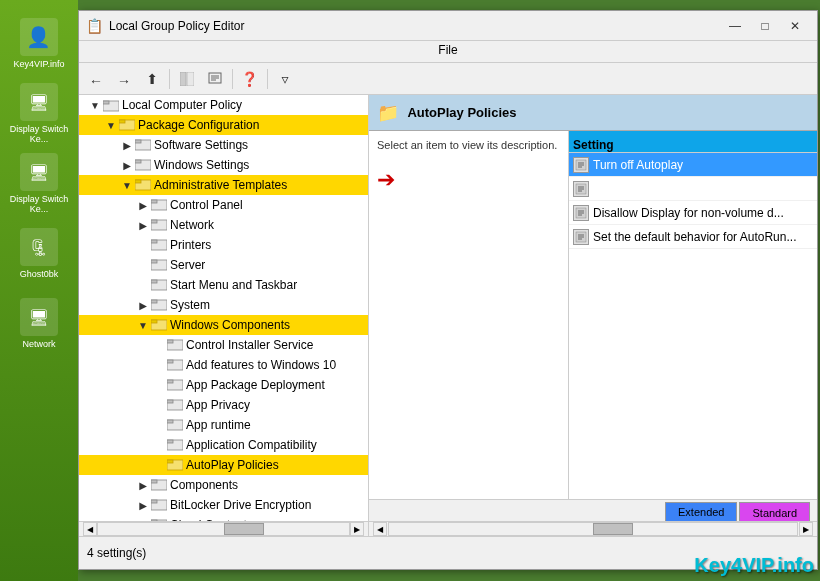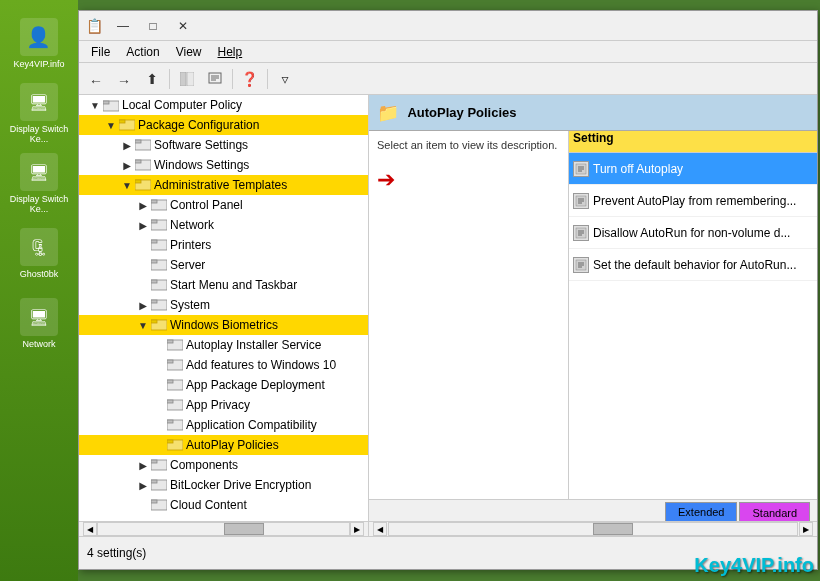--- a/index.html
+++ b/index.html
@@ -109,20 +109,21 @@
     }
 
     
     .menu-bar {
       height: 22px;
       background: #f0f0f0;
       border-bottom: 1px solid #ccc;
       display: flex;
       align-items: center;
       padding: 0 4px;
+      flex-direction: column;
     }
     .menu-item {
       padding: 2px 8px;
       cursor: pointer;
       font-size: 12px;
       color: #000;
     }
     .menu-item.underline { text-decoration: underline; }
 
     
@@ -254,36 +255,36 @@
       color: #333;
     }
 
     .settings-pane {
       flex: 1;
       overflow-y: auto;
     }
 
     .settings-header {
       height: 22px;
-      background: #fde047;
+      background: #0ea5e9;
       border-bottom: 1px solid #ccc;
       display: flex;
-      align-items: flex-start;
+      align-items: flex-end;
       padding: 0 4px;
     }
     .settings-col-label {
       font-size: 12px;
       font-weight: bold;
       color: #000;
     }
 
     .settings-row {
       display: flex;
       align-items: center;
-      height: 32px;
+      height: 24px;
       padding: 0 4px;
       cursor: pointer;
       border-bottom: 1px solid #f0f0f0;
     }
     .settings-row.selected { background: #3399ff; color: white; }
 
     .settings-row-icon {
       width: 16px;
       height: 16px;
       margin-right: 4px;
@@ -448,20 +449,21 @@
   <div class="sidebar-icon">
     <div class="icon-img" style="font-size:16px;">🖥</div>
     <span style="font-size:9px;color:white;text-align:center;line-height:1.1;">Network</span>
   </div>
 </div>
 
 <div class="main-window">
 
   <div class="title-bar">
     <div class="title-bar-icon">📋</div>
+    <span class="title-bar-text">Local Group Policy Editor</span>
     <div class="title-bar-controls">
       <button class="title-btn">—</button>
       <button class="title-btn">□</button>
       <button class="title-btn close">✕</button>
     </div>
   </div>
 
   <div class="menu-bar">
     <div class="menu-item">File</div>
     <div class="menu-item">Action</div>
@@ -620,32 +622,32 @@
       </div>
 
       <div class="tree-item indent-4" style="background:#ffd700;">
         <div class="tree-expand">▼</div>
         <div class="tree-folder-icon">
           <svg width="16" height="14" viewBox="0 0 16 14">
               <rect x="0" y="2" width="16" height="10" fill="#f5e070" stroke="#c8a000" stroke-width="0.8"></rect>
               <rect x="0" y="2" width="6" height="3" fill="#e8c800" stroke="#c8a000" stroke-width="0.8"></rect>
             </svg>
         </div>
-        <span class="tree-label">Windows Biometrics</span>
+        <span class="tree-label">Windows Components</span>
       </div>
 
       <div class="tree-item indent-5">
         <div class="tree-expand">&nbsp;</div>
         <div class="tree-folder-icon">
           <svg width="16" height="14" viewBox="0 0 16 14">
               <rect x="0" y="2" width="16" height="10" fill="#e8e8e8" stroke="#888" stroke-width="0.8"></rect>
               <rect x="0" y="2" width="6" height="3" fill="#c0c0c0" stroke="#888" stroke-width="0.8"></rect>
             </svg>
         </div>
-        <span class="tree-label">Autoplay Installer Service</span>
+        <span class="tree-label">Control Installer Service</span>
       </div>
 
       <div class="tree-item indent-5">
         <div class="tree-expand">&nbsp;</div>
         <div class="tree-folder-icon">
           <svg width="16" height="14" viewBox="0 0 16 14">
               <rect x="0" y="2" width="16" height="10" fill="#e8e8e8" stroke="#888" stroke-width="0.8"></rect>
               <rect x="0" y="2" width="6" height="3" fill="#c0c0c0" stroke="#888" stroke-width="0.8"></rect>
             </svg>
         </div>
@@ -667,20 +669,30 @@
         <div class="tree-expand">&nbsp;</div>
         <div class="tree-folder-icon">
           <svg width="16" height="14" viewBox="0 0 16 14">
               <rect x="0" y="2" width="16" height="10" fill="#e8e8e8" stroke="#888" stroke-width="0.8"></rect>
               <rect x="0" y="2" width="6" height="3" fill="#c0c0c0" stroke="#888" stroke-width="0.8"></rect>
             </svg>
         </div>
         <span class="tree-label">App Privacy</span>
       </div>
 
+      <div class="tree-item indent-5">
+        <div class="tree-expand">&nbsp;</div>
+        <div class="tree-folder-icon">
+          <svg width="16" height="14" viewBox="0 0 16 14">
+              <rect x="0" y="2" width="16" height="10" fill="#e8e8e8" stroke="#888" stroke-width="0.8"></rect>
+              <rect x="0" y="2" width="6" height="3" fill="#c0c0c0" stroke="#888" stroke-width="0.8"></rect>
+            </svg>
+        </div>
+        <span class="tree-label">App runtime</span>
+      </div>
 
       <div class="tree-item indent-5">
         <div class="tree-expand">&nbsp;</div>
         <div class="tree-folder-icon">
           <svg width="16" height="14" viewBox="0 0 16 14">
               <rect x="0" y="2" width="16" height="10" fill="#e8e8e8" stroke="#888" stroke-width="0.8"></rect>
               <rect x="0" y="2" width="6" height="3" fill="#c0c0c0" stroke="#888" stroke-width="0.8"></rect>
             </svg>
         </div>
         <span class="tree-label">Application Compatibility</span>
@@ -768,33 +780,32 @@
 
           <div class="settings-row">
             <div class="settings-row-icon">
               <svg width="12" height="12" viewBox="0 0 12 12">
                   <rect x="1" y="1" width="10" height="10" fill="#d0d0d0" stroke="#888" stroke-width="0.5"></rect>
                   <line x1="3" y1="4" x2="9" y2="4" stroke="#666" stroke-width="1"></line>
                   <line x1="3" y1="6" x2="9" y2="6" stroke="#666" stroke-width="1"></line>
                   <line x1="3" y1="8" x2="7" y2="8" stroke="#666" stroke-width="1"></line>
                 </svg>
             </div>
-            <span class="settings-row-text">Prevent AutoPlay from remembering...</span>
           </div>
 
           <div class="settings-row">
             <div class="settings-row-icon">
               <svg width="12" height="12" viewBox="0 0 12 12">
                   <rect x="1" y="1" width="10" height="10" fill="#d0d0d0" stroke="#888" stroke-width="0.5"></rect>
                   <line x1="3" y1="4" x2="9" y2="4" stroke="#666" stroke-width="1"></line>
                   <line x1="3" y1="6" x2="9" y2="6" stroke="#666" stroke-width="1"></line>
                   <line x1="3" y1="8" x2="7" y2="8" stroke="#666" stroke-width="1"></line>
                 </svg>
             </div>
-            <span class="settings-row-text">Disallow AutoRun for non-volume d...</span>
+            <span class="settings-row-text">Disallow Display for non-volume d...</span>
           </div>
 
           <div class="settings-row">
             <div class="settings-row-icon">
               <svg width="12" height="12" viewBox="0 0 12 12">
                   <rect x="1" y="1" width="10" height="10" fill="#d0d0d0" stroke="#888" stroke-width="0.5"></rect>
                   <line x1="3" y1="4" x2="9" y2="4" stroke="#666" stroke-width="1"></line>
                   <line x1="3" y1="6" x2="9" y2="6" stroke="#666" stroke-width="1"></line>
                   <line x1="3" y1="8" x2="7" y2="8" stroke="#666" stroke-width="1"></line>
                 </svg>

